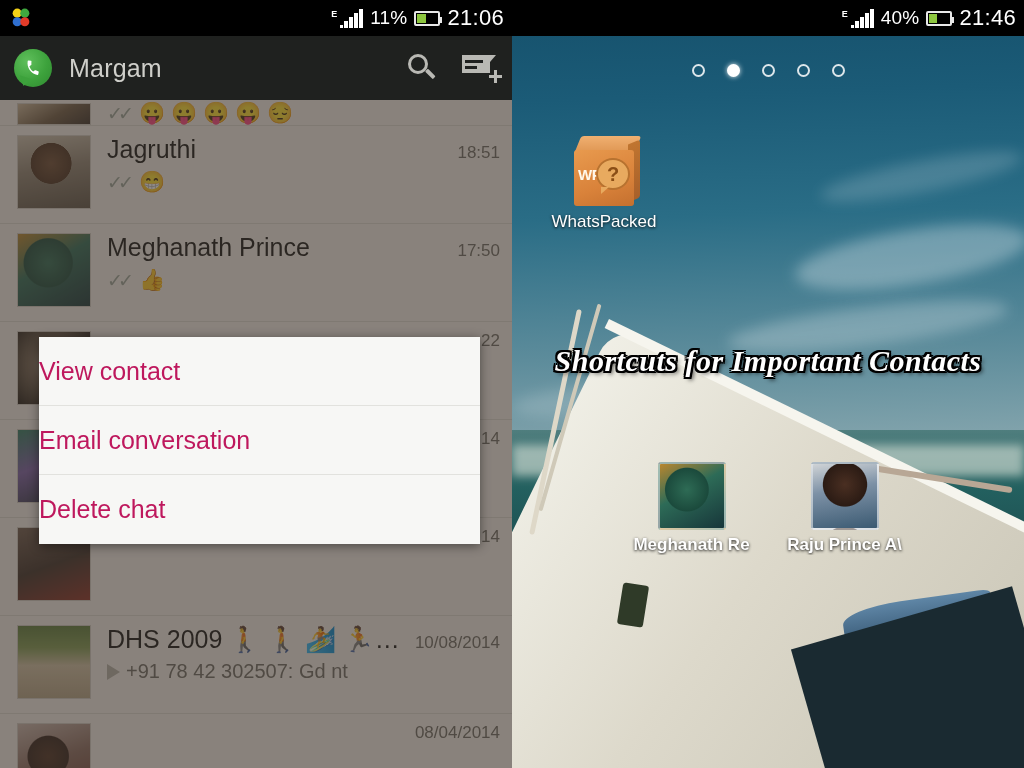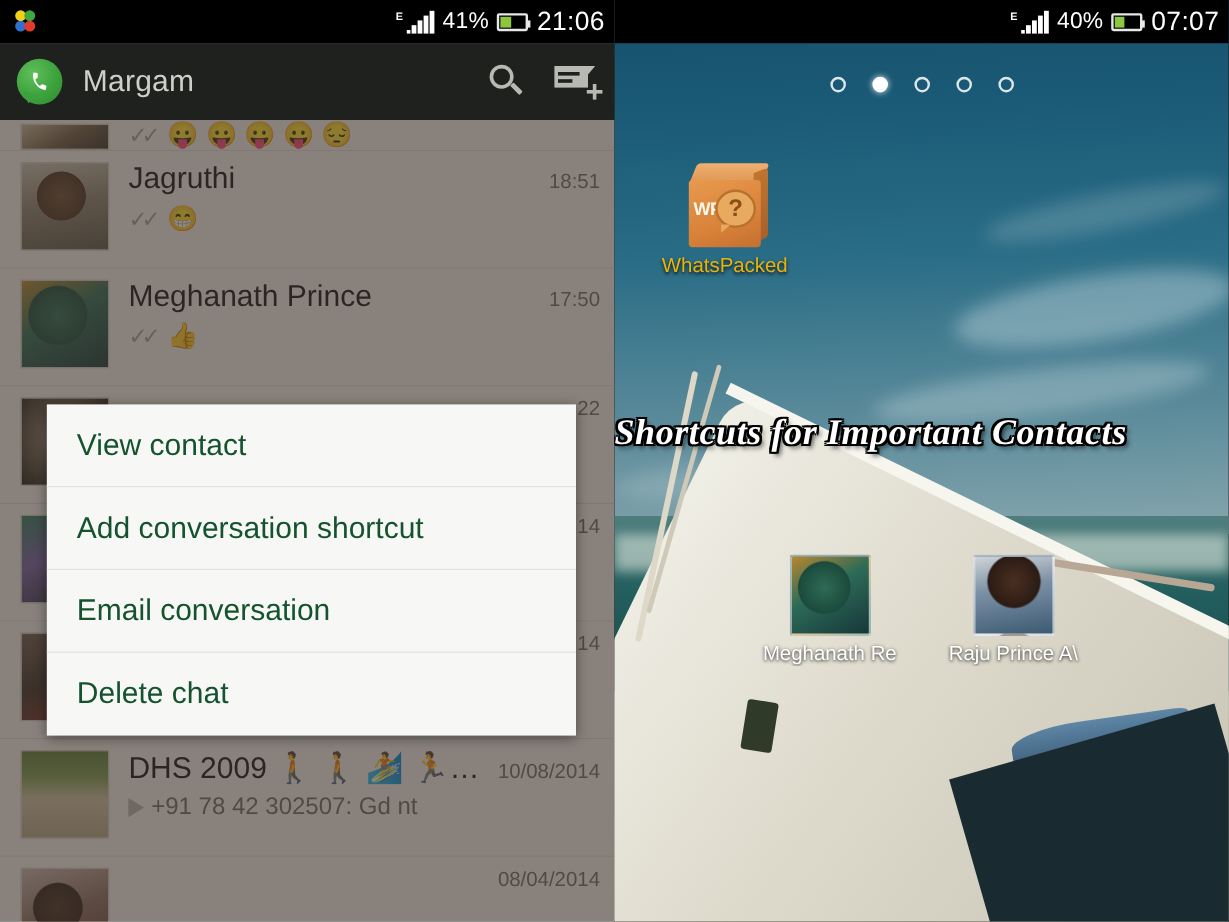--- a/index.html
+++ b/index.html
@@ -105,22 +105,22 @@
   
   .scrim { position:absolute; top:36px; left:0; right:0; bottom:0; background:rgba(60,52,45,0.58); z-index:20; }
 
   
   .ctxmenu {
     position:absolute; left:39px; top:337px; width:441px;
     background:#f7f7f5; z-index:25;
     box-shadow:0 2px 10px rgba(0,0,0,0.45);
   }
   .ctxitem {
-    height:69px; display:flex; align-items:center; padding-left:25px;
-    font-size:25px; color:#14532d; border-bottom:1px solid #e2e2de;
+    height:69px; display:flex; align-items:center; 
+    font-size:25px; color:#be185d; border-bottom:1px solid #e2e2de;
   }
   .ctxitem:last-child { border-bottom:none; }
 
   
   .home-root { position:absolute; inset:0; overflow:hidden; }
   .wallpaper { position:absolute; inset:0; }
   .sky {
     position:absolute; top:0; left:0; right:0; height:58%;
     background:linear-gradient(178deg,#15506b 0%,#1b5b77 22%,#2a6d86 48%,#5d8c9b 78%,#86a6ae 100%);
   }
@@ -220,37 +220,37 @@
   .wp-qb:after {
     content:""; position:absolute; left:3px; bottom:-6px;
     border-left:8px solid #e8aa5f; border-bottom:7px solid transparent;
   }
   .wp-q {
     position:absolute; left:0; top:0; width:100%; height:100%;
     display:flex; align-items:center; justify-content:center;
     font-size:20px; font-weight:bold; color:#8a4e16;
   }
   .icon-label {
-    margin-top:6px; font-size:17px; color:#eab308;
+    margin-top:6px; font-size:17px; color:#ffffff;
     text-shadow:0 1px 3px rgba(0,0,0,0.9);
     white-space:nowrap; overflow:hidden; text-overflow:clip;
   }
 
   .banner {
-    position:absolute; top:344px; left:0; width:100%; 
+    position:absolute; top:344px; left:0; width:100%; text-align:center;
     font-family:"Liberation Serif", serif; font-style:italic; font-weight:bold;
     font-size:30px; color:#ffffff;
     text-shadow:
       -2px -2px 0 #000, 2px -2px 0 #000, -2px 2px 0 #000, 2px 2px 0 #000,
       0 -2px 0 #000, 0 2px 0 #000, -2px 0 0 #000, 2px 0 0 #000,
       3px 3px 4px rgba(0,0,0,.7);
     letter-spacing:0.5px;
   }
 
-  .shortcut-row { position:absolute; top:462px; left:0; width:100%; display:flex; justify-content:center; gap:25px; }
+  .shortcut-row { position:absolute; top:462px; left:0; width:100%; display:flex; justify-content:center; gap:25px;font-weight:bold; }
   .sc-cell { width:128px; text-align:center; }
   .sc-thumb {
     width:68px; height:68px; margin:0 auto; border:2px solid rgba(255,255,255,0.55);
     background-size:cover; background-position:center; border-radius:3px;
   }
   .sc-label {
     margin-top:5px; font-size:17px; color:#fff;
     text-shadow:0 1px 3px rgba(0,0,0,0.9);
     white-space:nowrap; overflow:hidden;
   }
@@ -376,21 +376,20 @@
             </div>
           </div>
         </div>
 
       </div>
 
       <div class="scrim"></div>
 
       <div class="ctxmenu">
         <div class="ctxitem">View contact</div>
-        <div class="ctxitem">Add conversation shortcut</div>
         <div class="ctxitem">Email conversation</div>
         <div class="ctxitem">Delete chat</div>
       </div>
 
       <div class="actionbar">
         <div class="wa-logo">
           <svg class="wa-handset" viewBox="0 0 24 24">
             <path fill="#ffffff" d="M6.6 10.8c1.4 2.8 3.8 5.2 6.6 6.6l2.2-2.2c.3-.3.7-.4 1-.2 1.2.4 2.4.6 3.6.6.6 0 1 .4 1 1V20c0 .6-.4 1-1 1C10.6 21 3 13.4 3 4c0-.6.4-1 1-1h3.4c.6 0 1 .4 1 1 0 1.3.2 2.5.6 3.6.1.3 0 .7-.2 1l-2.2 2.2z"></path>
           </svg>
         </div>
@@ -422,21 +421,21 @@
         </div>
         <div class="status-right">
           <div class="sig-wrap">
             <span class="sig-e">E</span>
             <span class="sig-dot"></span>
             <span class="sig-bar sig1"></span>
             <span class="sig-bar sig2"></span>
             <span class="sig-bar sig3"></span>
             <span class="sig-bar sig4"></span>
           </div>
-          <span class="batt-pct">41%</span>
+          <span class="batt-pct">11%</span>
           <span class="batt">
             <span class="batt-fill" style="width:41%"></span>
           </span>
           <span class="clock">21:06</span>
         </div>
       </div>
 
     </div>
   </div>
 
@@ -511,20 +510,20 @@
             <span class="sig-dot"></span>
             <span class="sig-bar sig1"></span>
             <span class="sig-bar sig2"></span>
             <span class="sig-bar sig3"></span>
             <span class="sig-bar sig4"></span>
           </div>
           <span class="batt-pct">40%</span>
           <span class="batt">
             <span class="batt-fill" style="width:40%"></span>
           </span>
-          <span class="clock">07:07</span>
+          <span class="clock">21:46</span>
         </div>
       </div>
 
     </div>
   </div>
 
 </div>
 
 </body></html>

